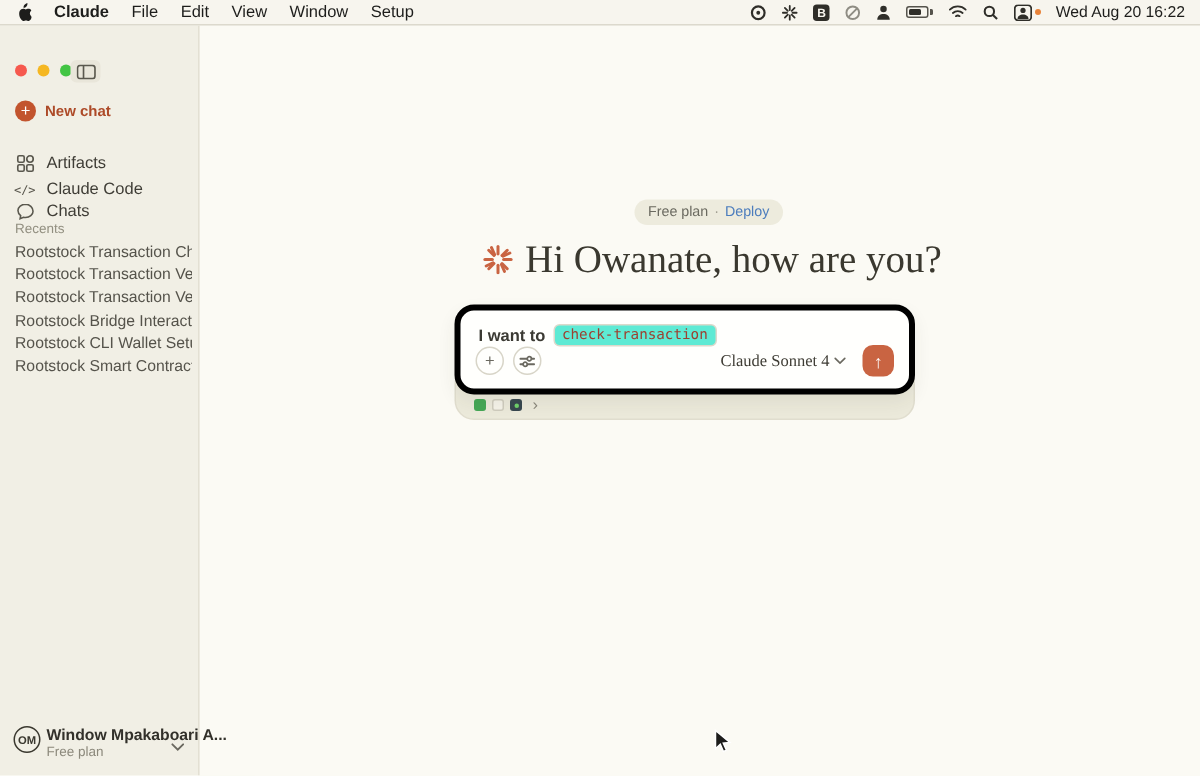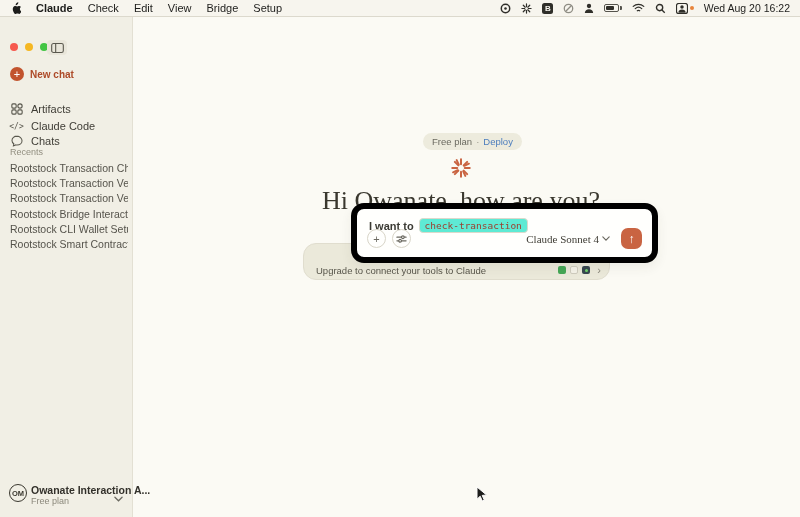--- a/index.html
+++ b/index.html
@@ -56,26 +56,26 @@
   .user-plan { position:absolute; left:31px; top:12px; font-size:9px; color:#8c897c; }
   .user-chevron { position:absolute; right:10px; top:4px; color:#6b6960; }
 
   
   .plan-pill { position:absolute; left:423px; top:116px; height:17px; padding:0 9px;
     background:#edebdd; border-radius:9px; display:flex; align-items:center; gap:4px; font-size:9.5px; }
   .plan-pill .plan { color:#6b6a60; }
   .plan-pill .sep { color:#9a978a; }
   .plan-pill .upgrade { color:#4c7dbd; }
 
-  .greeting { position:absolute; left:322px; top:141px; display:flex; align-items:center; gap:8px;flex-direction:column; }
+  .greeting { position:absolute; left:322px; top:141px; display:flex; align-items:center; gap:8px; }
   .greeting-text { font-family:"Liberation Serif", serif; font-size:26px; color:#3a382f; }
 
   .composer { position:absolute; left:303px; top:186px; width:307px; height:60px;
-    background:#fffffd; border:6px solid #000000; border-radius:13px;
-    box-shadow:0 5px 12px rgba(60,55,40,0.07); z-index:2;margin-left:48px; }
+    background:#fffffd; border:4px solid #000000; border-radius:13px;
+    box-shadow:0 5px 12px rgba(60,55,40,0.07); z-index:2; }
   .composer-inputrow { position:absolute; left:12px; top:9px; display:flex; align-items:center; gap:5px; }
   .prompt-text { font-size:11px; color:#3b3a33; font-weight:bold; }
   .code-token { font-family:"DejaVu Sans Mono", monospace; font-size:9.5px; color:#9c4030;
     background:#5eead4; border:1px solid #dcd9cb; border-radius:4px; padding:1px 5px; }
   .composer-bottom { position:absolute; left:0; right:0; bottom:8px; height:21px;
     display:flex; align-items:center; padding:0 10px; gap:6px; }
   .round-btn { width:19px; height:19px; border-radius:50%; border:1px solid #d8d5c8; background:#fffffd;
     color:#6b6960; display:flex; align-items:center; justify-content:center; font-size:11px; }
   .spacer { flex:1; }
   .model-select { display:flex; align-items:center; gap:3px; margin-right:5px; }
@@ -102,24 +102,24 @@
 <body>
 
 <div class="menubar">
   <div class="menubar-left">
     <span class="mb-icon">
       <svg width="11" height="13" viewBox="0 0 14 16" fill="#1d1d1b">
           <path d="M9.7 2.6c.6-.7 1-1.7.9-2.6-.9 0-1.9.6-2.5 1.3-.6.6-1 1.6-.9 2.5 1 .1 1.9-.5 2.5-1.2zM12.6 8.5c0-1.7 1.4-2.5 1.4-2.5-.8-1.1-2-1.3-2.4-1.3-1-.1-2 .6-2.5.6-.5 0-1.3-.6-2.2-.6-1.1 0-2.2.7-2.8 1.7-1.2 2.1-.3 5.2.9 6.9.6.8 1.2 1.7 2.1 1.7.9 0 1.2-.5 2.2-.5s1.3.5 2.2.5c.9 0 1.5-.8 2.1-1.6.7-.9.9-1.8.9-1.9 0 0-1.8-.7-1.9-3z"></path>
         </svg>
     </span>
     <span class="app-name">Claude</span>
-    <span>Check</span>
+    <span>File</span>
     <span>Edit</span>
     <span>View</span>
-    <span>Bridge</span>
+    <span>Window</span>
     <span>Setup</span>
   </div>
   <div class="menubar-right">
     <span class="mb-icon">
       <svg width="11" height="11" viewBox="0 0 12 12">
           <circle cx="6" cy="6" r="4.6" fill="none" stroke="#2f2e29" stroke-width="1.6"></circle>
           <circle cx="6" cy="6" r="1.4" fill="#2f2e29"></circle>
         </svg>
     </span>
     <span class="mb-icon">
@@ -229,21 +229,21 @@
     <div class="recents-label">Recents</div>
     <div class="recent-item" style="top:145px;">Rootstock Transaction Check</div>
     <div class="recent-item" style="top:160px;">Rootstock Transaction Verification</div>
     <div class="recent-item" style="top:175px;">Rootstock Transaction Verification</div>
     <div class="recent-item" style="top:190.5px;">Rootstock Bridge Interaction</div>
     <div class="recent-item" style="top:205.5px;">Rootstock CLI Wallet Setup</div>
     <div class="recent-item" style="top:220.5px;">Rootstock Smart Contract Deploy...</div>
 
     <div class="user-row">
       <span class="avatar">OM</span>
-      <span class="user-name">Owanate Interaction A...</span>
+      <span class="user-name">Window Mpakaboari A...</span>
       <span class="user-plan">Free plan</span>
       <span class="user-chevron">
         <svg width="9" height="6" viewBox="0 0 10 6" fill="none" stroke="#6b6960" stroke-width="1.4" stroke-linecap="round">
             <path d="M1 1l4 4 4-4"></path>
           </svg>
       </span>
     </div>
   </div>
 
   <div class="plan-pill">
@@ -267,21 +267,20 @@
           <line x1="14.7" y1="16" x2="17.2" y2="21.5"></line>
         <line x1="2.5" y1="17.2" x2="8" y2="14.7"></line>
           <line x1="16" y1="9.3" x2="21.5" y2="6.8"></line>
       </svg>
     </span>
     <span class="greeting-text">Hi Owanate, how are you?</span>
   </div>
 
   <div class="tools-banner">
     <div class="tools-inner">
-      <span class="tools-label">Upgrade to connect your tools to Claude</span>
       <span class="mini-app mini-green"></span>
       <span class="mini-app mini-light"></span>
       <span class="mini-app mini-dark"></span>
       <span class="tools-chevron">›</span>
     </div>
   </div>
 
   <div class="composer">
     <div class="composer-inputrow">
       <span class="prompt-text">I want to</span>

